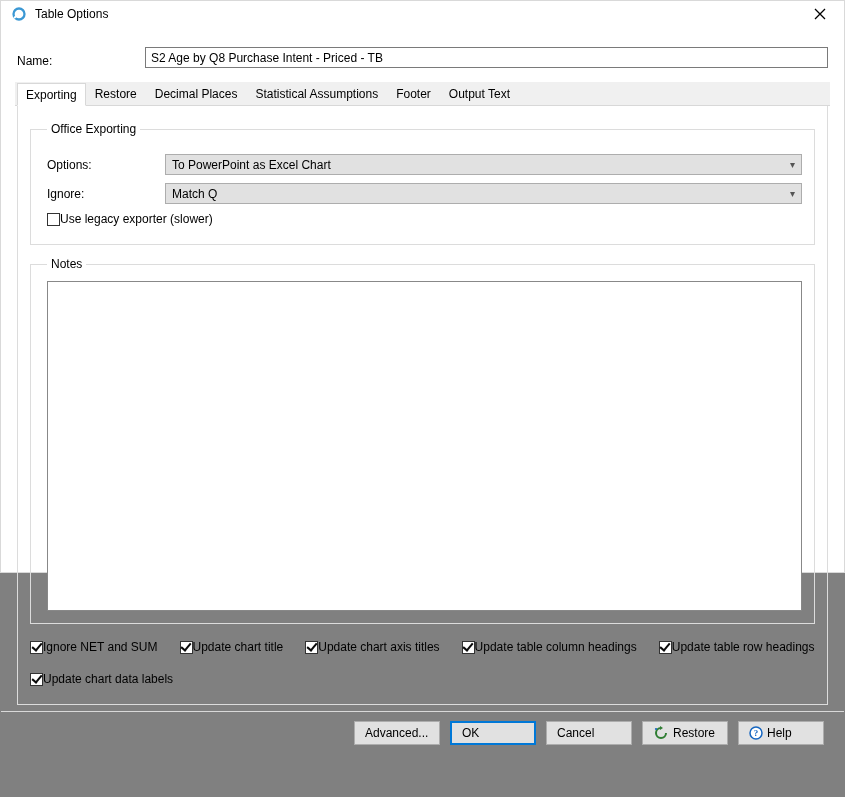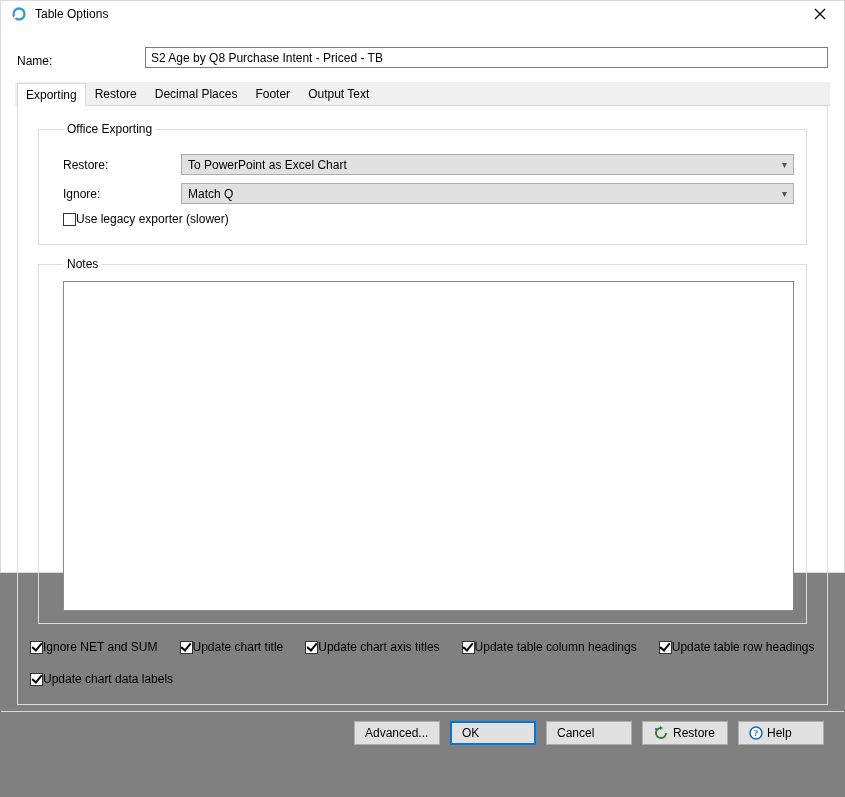--- a/index.html
+++ b/index.html
@@ -109,22 +109,22 @@
   .tab-body {
     border: 1px solid var(--group-border);
     border-top: none;
     padding: 10px 12px 12px 12px;
     flex: 1;
     display: flex;
     flex-direction: column;
   }
   fieldset.group {
     border: 1px solid var(--group-border);
-    margin: 6px 8px;
-    padding: 10px 12px 12px 24px;
+    margin: 6px 0;
+    padding: 10px 12px 12px 16px;
   }
   fieldset.group > legend {
     padding: 0 4px;
     font-size: 12px;
     color: #000;
   }
   .form-row {
     display: flex;
     align-items: center;
     gap: 8px;
@@ -239,29 +239,30 @@
   <div class="content">
     <div class="name-row">
       <label>Name:</label>
       <input class="text-input" value="S2 Age by Q8 Purchase Intent - Priced - TB" style="">
     </div>
 
     <div class="tabstrip">
       <div class="tab active"><span>Exporting</span></div>
       <div class="tab"><span>Restore</span></div>
       <div class="tab"><span>Decimal Places</span></div>
+      <div class="tab"><span>Statistical Assumptions</span></div>
       <div class="tab"><span>Footer</span></div>
       <div class="tab"><span>Output Text</span></div>
     </div>
 
     <div class="tab-body">
       <fieldset class="group">
         <legend>Office Exporting</legend>
         <div class="form-row">
-          <div class="flabel">Restore:</div>
+          <div class="flabel">Options:</div>
           <div class="dropdown">
             <span>To PowerPoint as Excel Chart</span>
             <span class="chev">▾</span>
           </div>
         </div>
         <div class="form-row">
           <div class="flabel">Ignore:</div>
           <div class="dropdown">
             <span>Match Q</span>
             <span class="chev">▾</span>

